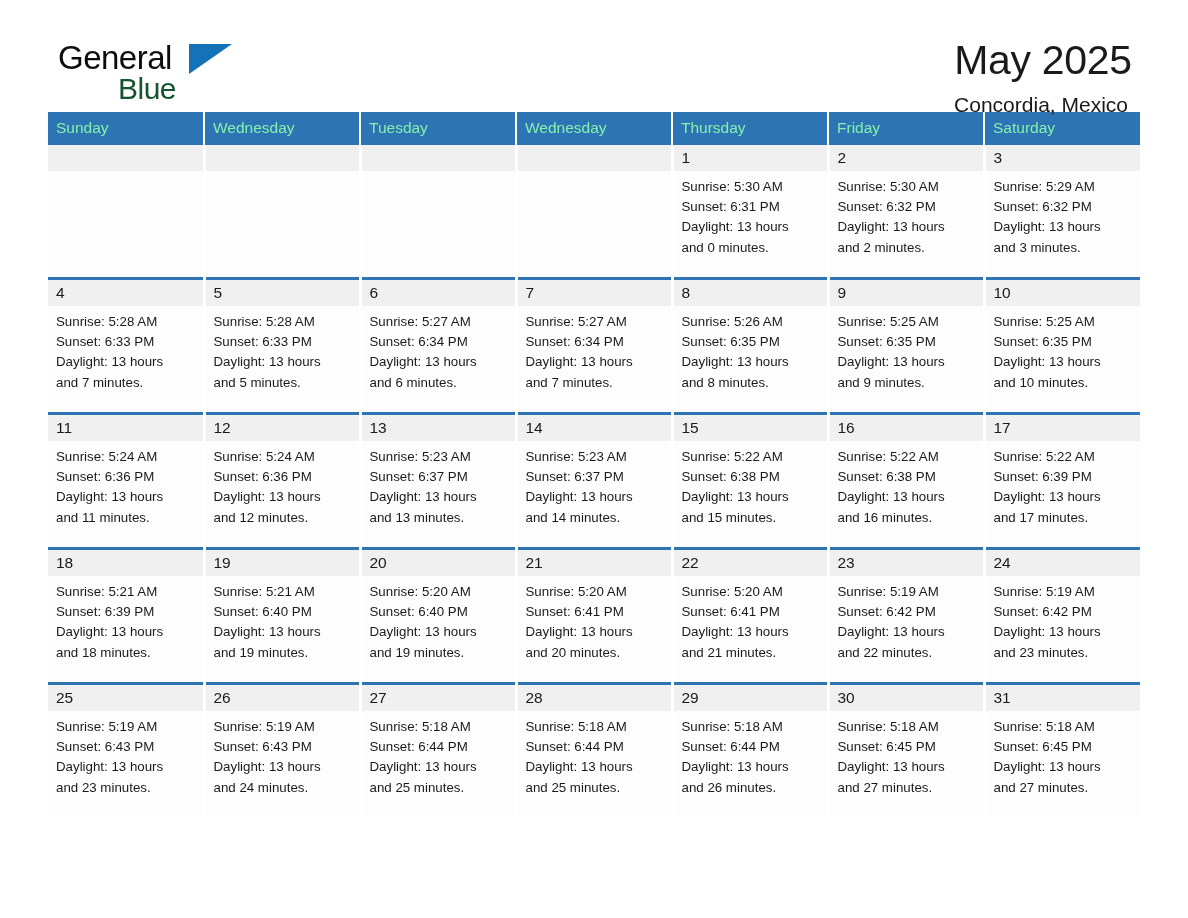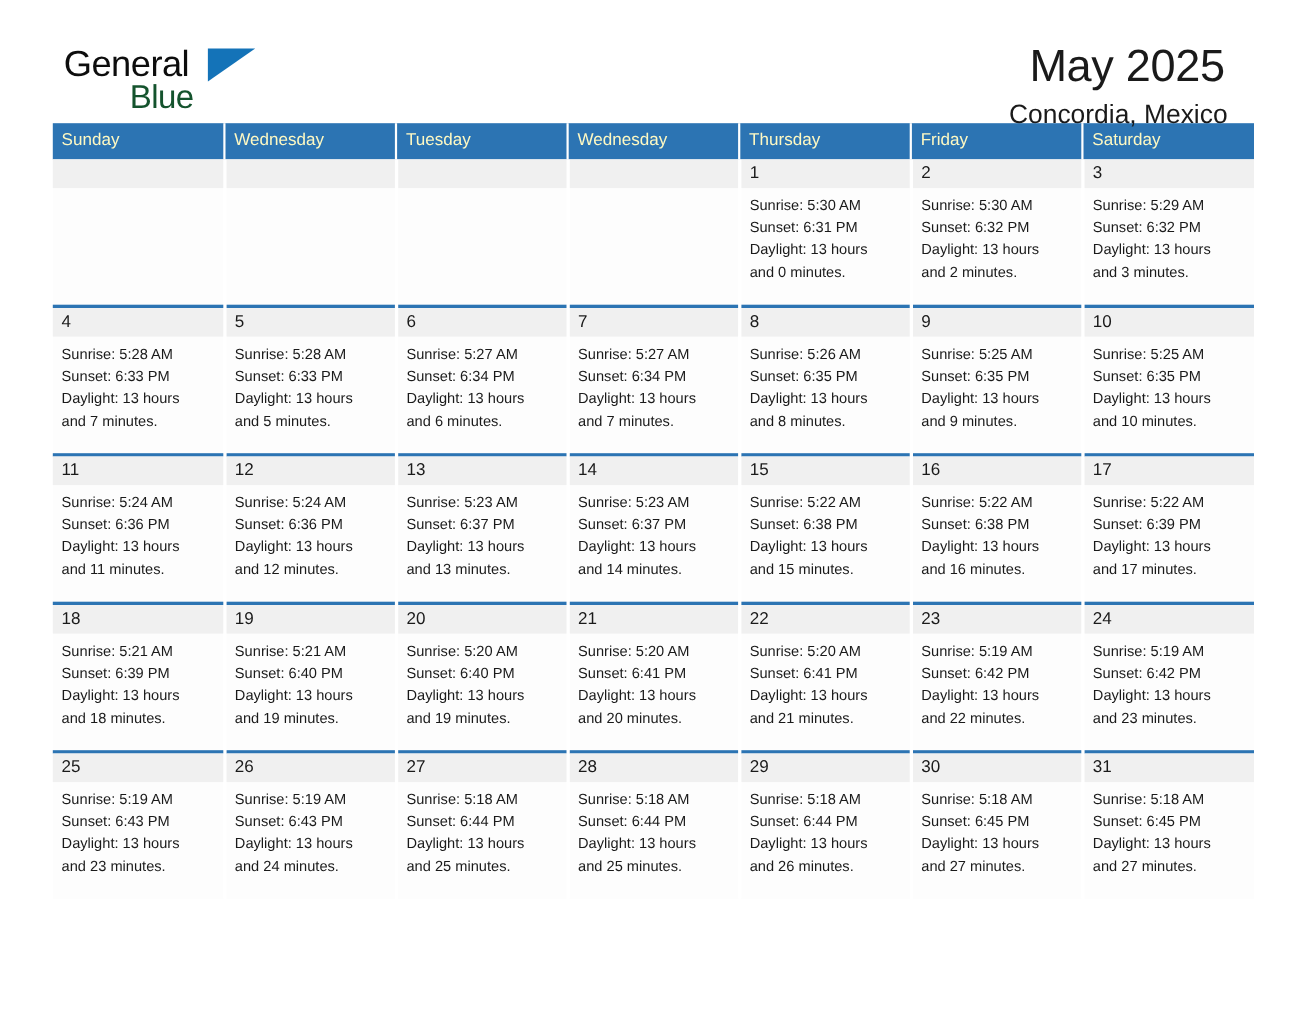--- a/index.html
+++ b/index.html
@@ -74,36 +74,36 @@
   }
   .month-title {
     font-size: 41px;
     line-height: 48px;
     color: #1a1a1a;
     font-weight: normal;
     margin: 0;
     letter-spacing: -0.3px;
   }
   .location-title {
-    font-size: 24px;
+    font-size: 21px;
     line-height: 30px;
     color: #1a1a1a;
-    margin: 6px 16px 0 0;
+    margin: 6px 4px 0 0;
     font-weight: normal;
   }
 
   
   .calendar {
     width: 1092px;
     border-collapse: collapse;
     table-layout: fixed;
   }
   .dow-row th {
     background: #2c74b3;
-    color: #fef9c3;
+    color: #86efac;
     font-weight: normal;
     font-size: 15.5px;
     text-align: left;
     padding: 7px 0 8px 8px;
     height: 14px;
     border-right: 2px solid #ffffff;
   }
   .dow-row th:last-child { border-right: none; }
 
   .week-row td {

